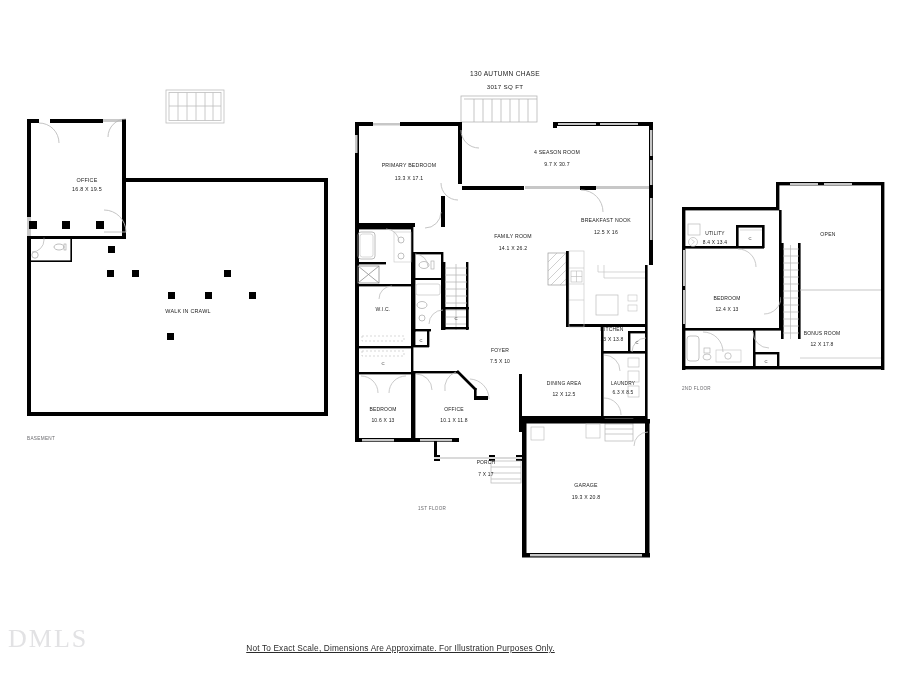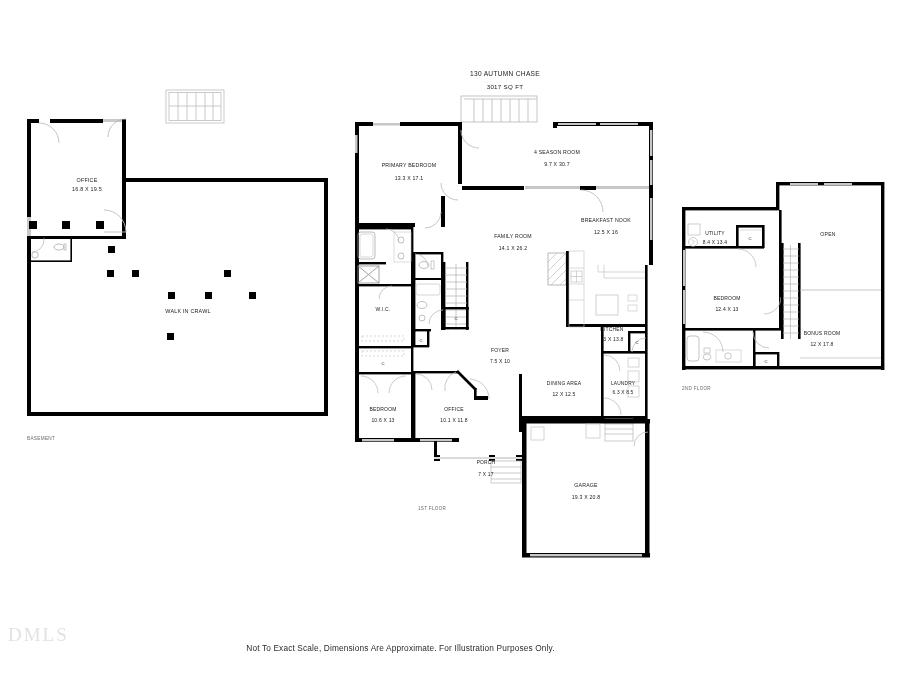--- a/index.html
+++ b/index.html
@@ -26,34 +26,35 @@
     left: 0; top: 0;
     width: 900px;
     height: 675px;
     display: block;
   }
   .watermark {
     position: absolute;
     left: 8px;
     top: 624px;
     font-family: "Liberation Serif", serif;
-    font-size: 19px;
+    font-size: 26px;
     letter-spacing: 2px;
     color: #e2e2e4;
     user-select: none;
   }
   .disclaimer {
     position: absolute;
     left: 0;
     top: 643px;
     width: 801px;
     text-align: center;
     font-size: 8.3px;
     color: #2b2b2b;
     letter-spacing: 0.15px;
+    text-decoration: underline;
   }
 </style>
 </head>
 <body>
 
 <div id="plan-root">
 
   <svg class="floorplan" viewBox="0 0 900 675">
 
     <g>

